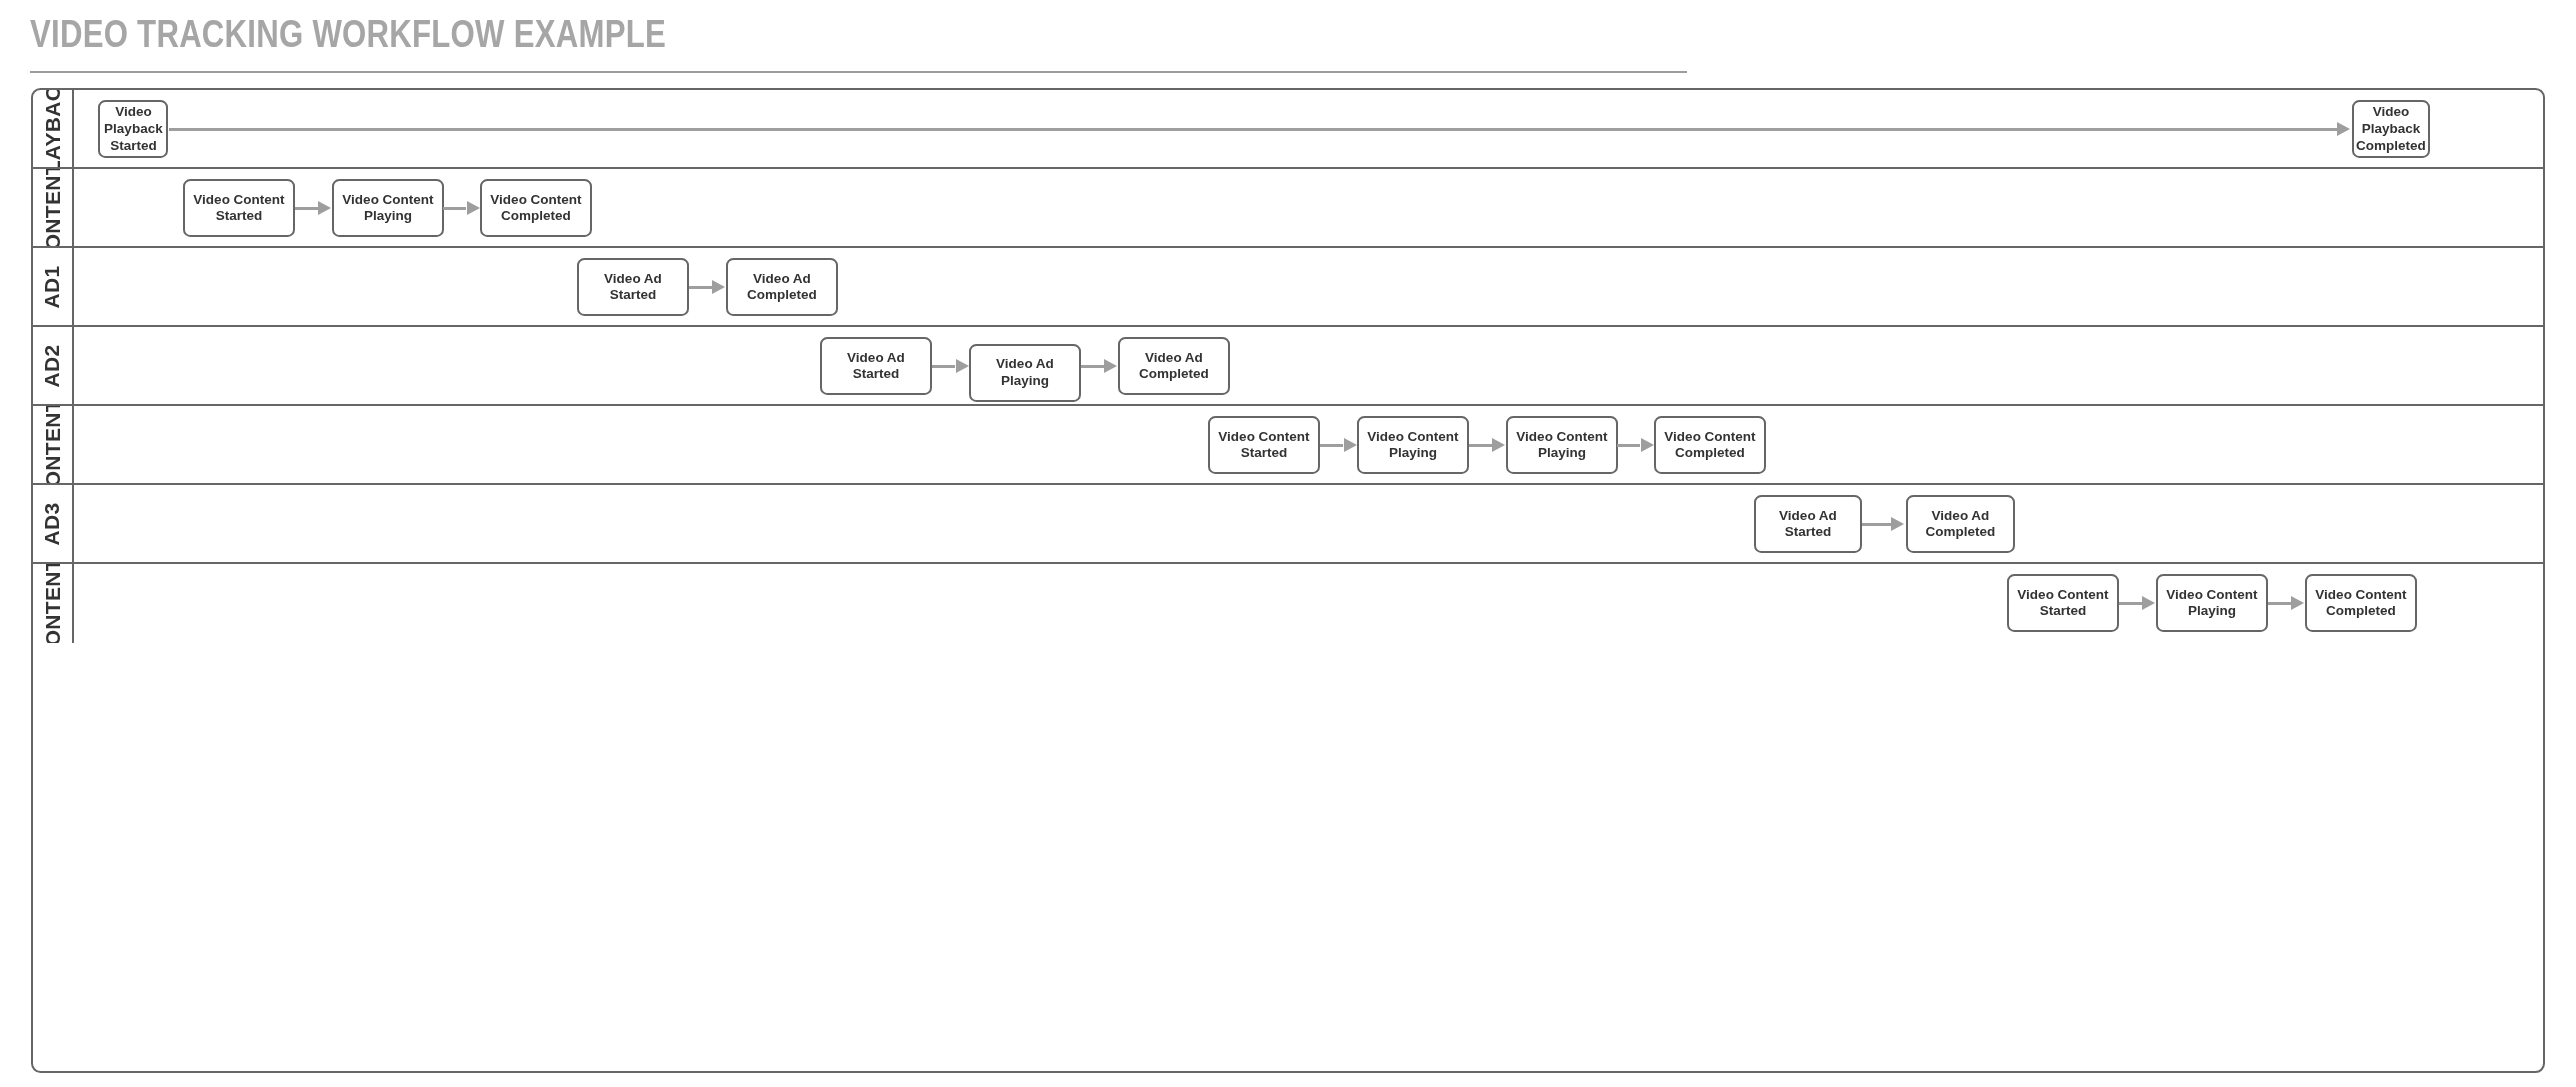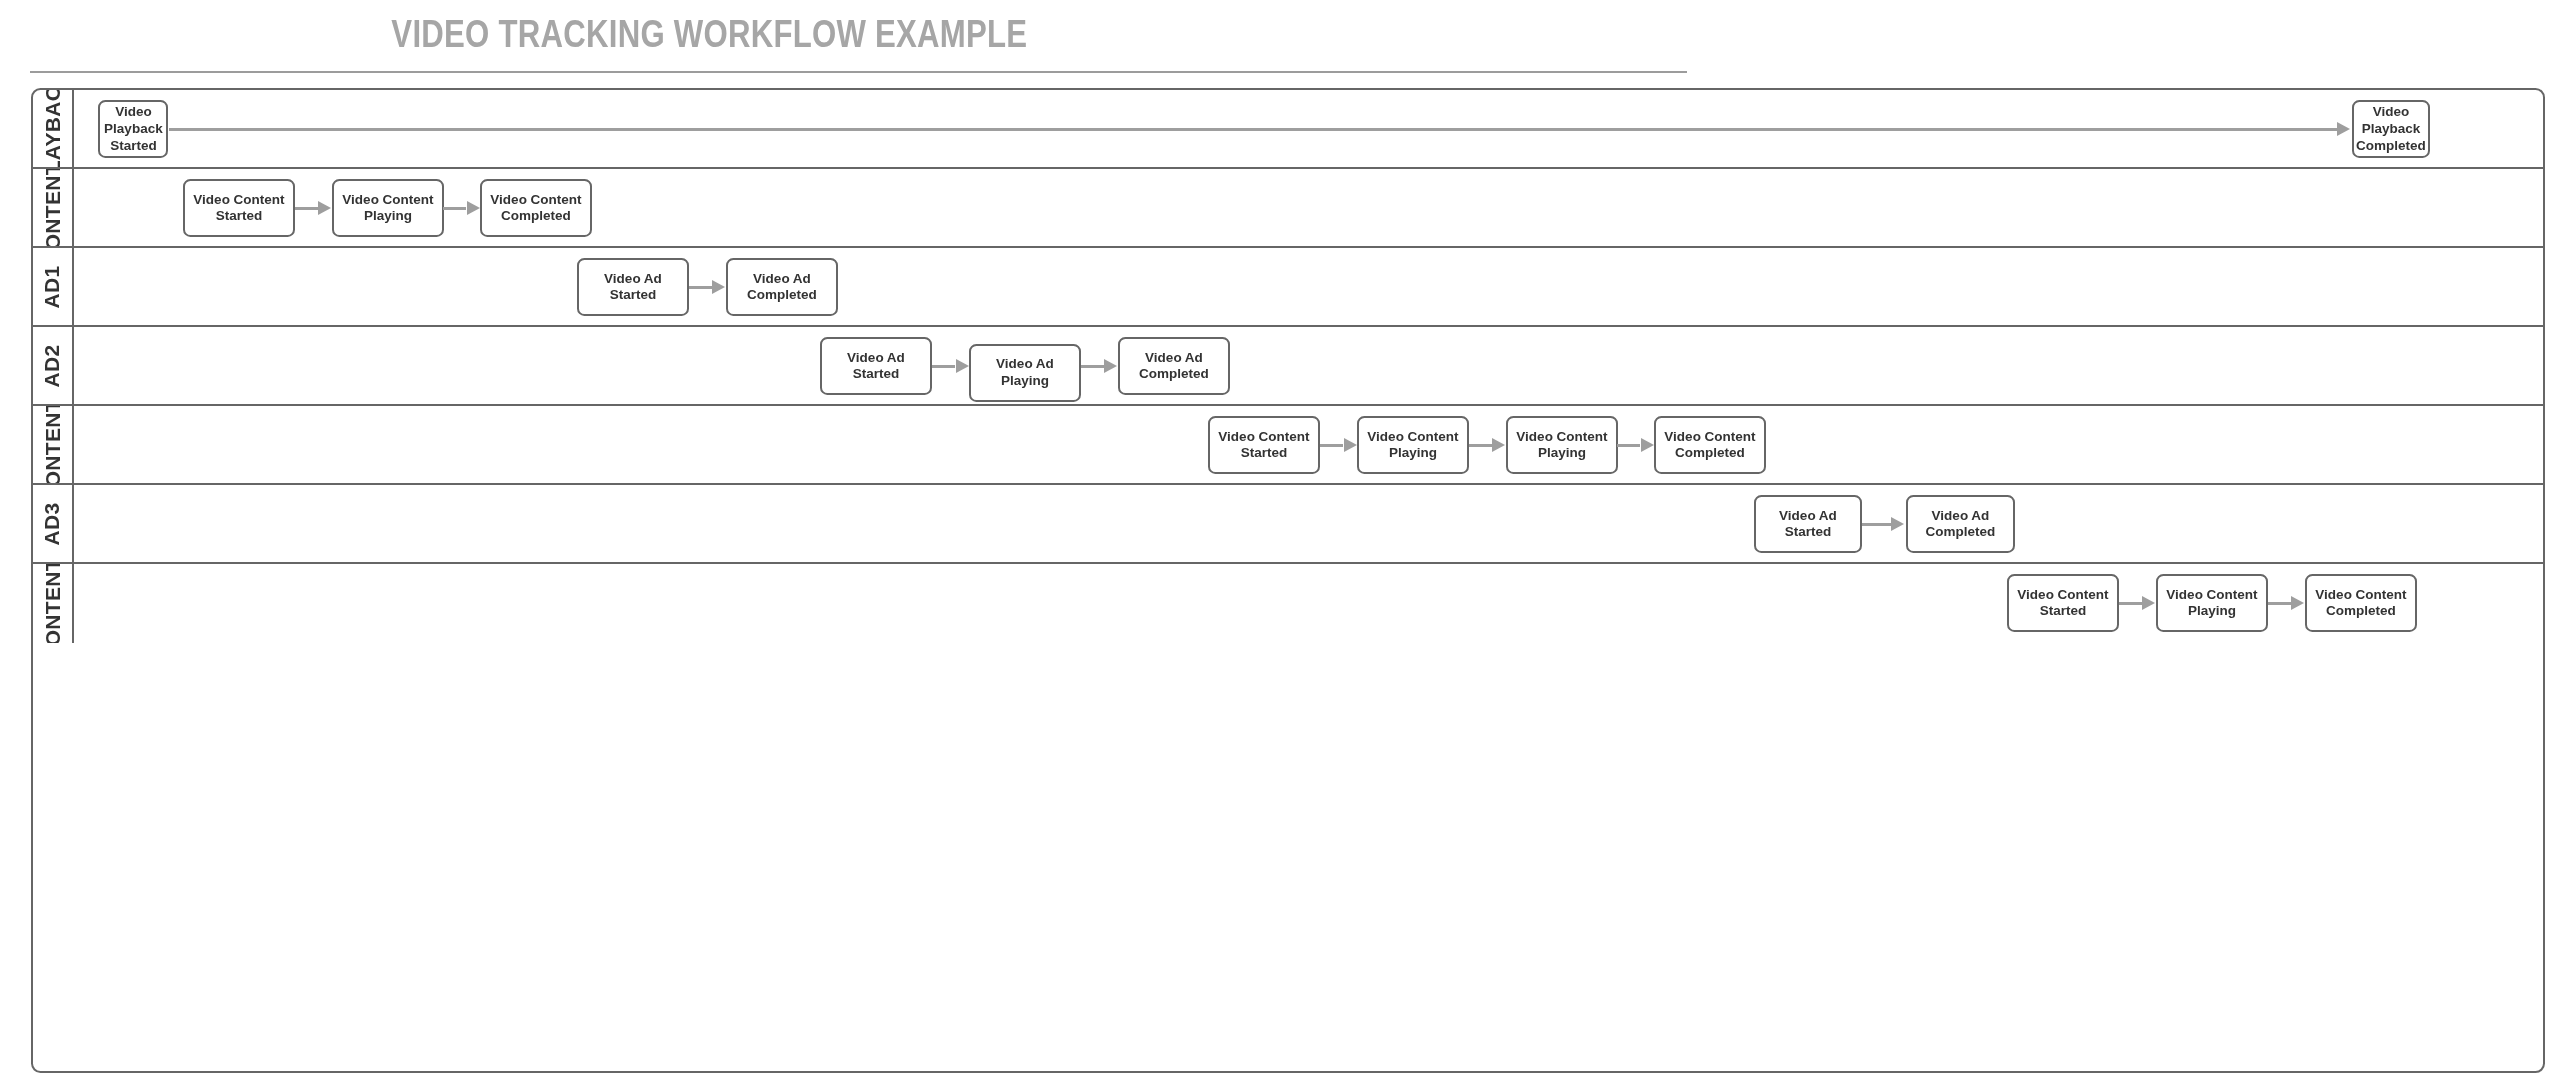--- a/index.html
+++ b/index.html
@@ -15,21 +15,20 @@
     background: #ffffff;
     overflow: hidden;
   }
 
   
   #title-block {
     position: absolute;
     left: 30px;
     top: 14.5px;
     width: 1657px;
-    text-align: center;
   }
   #page-title {
     font-family: "Liberation Sans Narrow", "Liberation Sans", sans-serif;
     font-size: 38px;
     font-weight: bold;
     color: #a6a6a6;
     letter-spacing: 0.3px;
     line-height: 1.0;
     white-space: nowrap;
     transform: scaleX(0.82);

